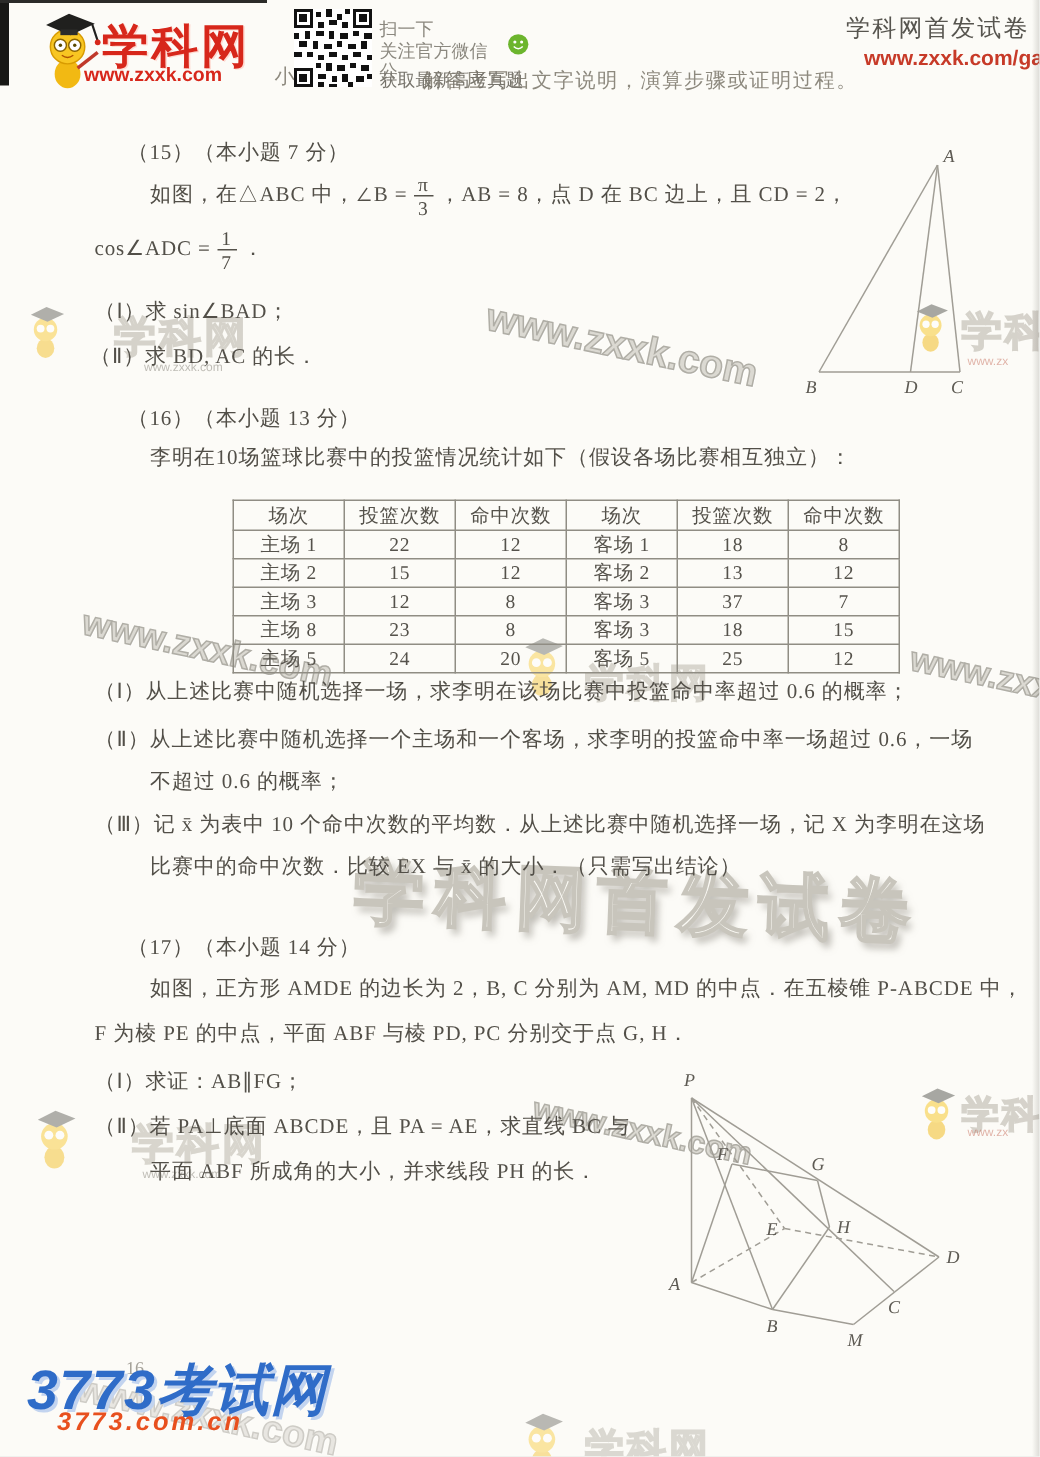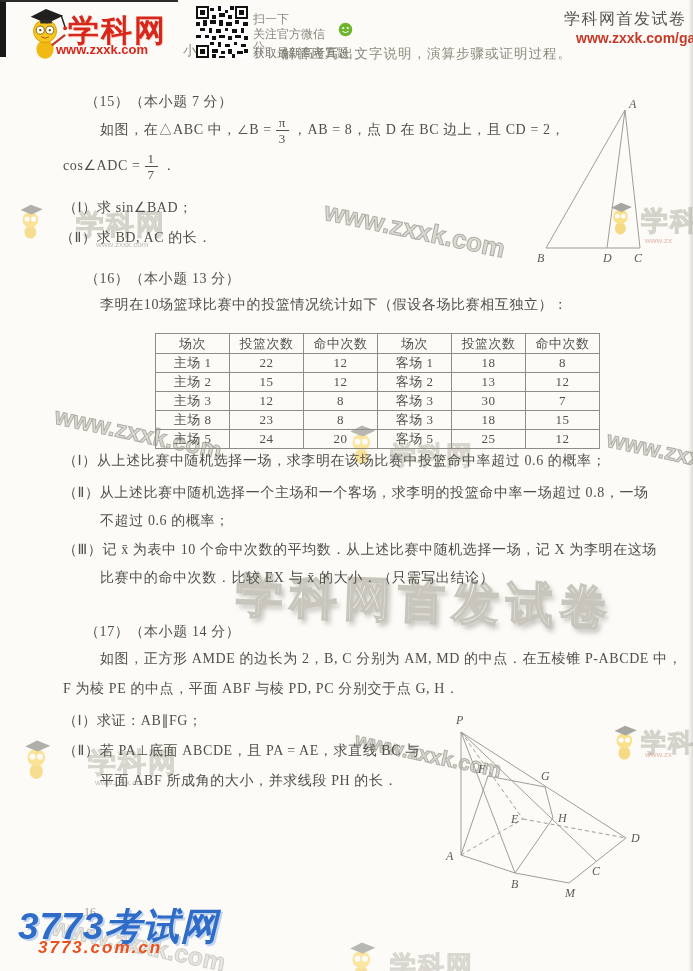--- a/index.html
+++ b/index.html
@@ -225,21 +225,21 @@
       <td>12</td>
       <td>客场 2</td>
       <td>13</td>
       <td>12</td>
     </tr>
     <tr>
       <td>主场 3</td>
       <td>12</td>
       <td>8</td>
       <td>客场 3</td>
-      <td>30</td>
+      <td>37</td>
       <td>7</td>
     </tr>
     <tr>
       <td>主场 8</td>
       <td>23</td>
       <td>8</td>
       <td>客场 3</td>
       <td>18</td>
       <td>15</td>
     </tr>
@@ -259,21 +259,21 @@
     <ellipse cx="22" cy="46" rx="9" ry="10" fill="#f2b913"></ellipse>
       <circle cx="22" cy="27" r="12" fill="#f8c622"></circle>
     <circle cx="17" cy="26" r="4" fill="#fff"></circle>
       <circle cx="27" cy="26" r="4" fill="#fff"></circle>
     <polygon points="7,12 23,4 41,11 24,19" fill="#55554f"></polygon>
   </svg>
   <div class="abs wm wm-brand" style="left:390px;top:438px;font-size:26px;opacity:.75">学科网</div>
   <div class="abs wm wm-url" style="left:610px;top:426px;font-size:23px">www.zxxk.</div>
 
   <div class="abs t" style="left:63px;top:452px">（Ⅰ）从上述比赛中随机选择一场，求李明在该场比赛中投篮命中率超过 0.6 的概率；</div>
-  <div class="abs t" style="left:63px;top:484px">（Ⅱ）从上述比赛中随机选择一个主场和一个客场，求李明的投篮命中率一场超过 0.8，一场</div>
+  <div class="abs t" style="left:63px;top:484px">（Ⅱ）从上述比赛中随机选择一个主场和一个客场，求李明的投篮命中率一场超过 0.6，一场</div>
   <div class="abs t" style="left:100px;top:512px">不超过 0.6 的概率；</div>
   <div class="abs t" style="left:63px;top:541px">（Ⅲ）记 x̄ 为表中 10 个命中次数的平均数．从上述比赛中随机选择一场，记 X 为李明在这场</div>
   <div class="abs t" style="left:100px;top:569px">比赛中的命中次数．比较 EX 与 x̄ 的大小．（只需写出结论）</div>
 
   <div class="abs banner">学科网首发试卷</div>
 
   <div class="abs t" style="left:85px;top:623px">（17）（本小题 14 分）</div>
   <div class="abs t" style="left:100px;top:650px">如图，正方形 AMDE 的边长为 2，B, C 分别为 AM, MD 的中点．在五棱锥 P-ABCDE 中，</div>
   <div class="abs t" style="left:63px;top:680px">F 为棱 PE 的中点，平面 ABF 与棱 PD, PC 分别交于点 G, H．</div>
   <div class="abs t" style="left:63px;top:712px">（Ⅰ）求证：AB∥FG；</div>

